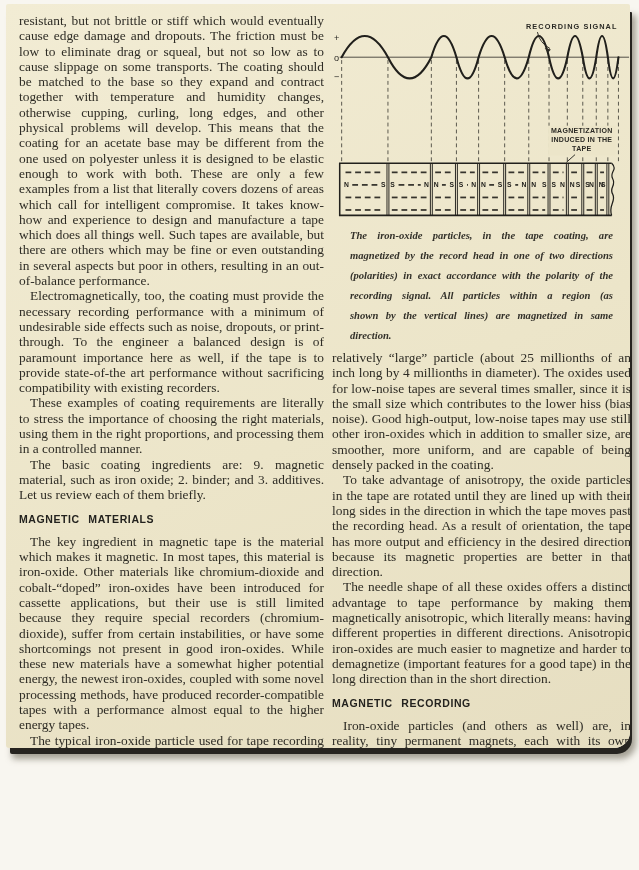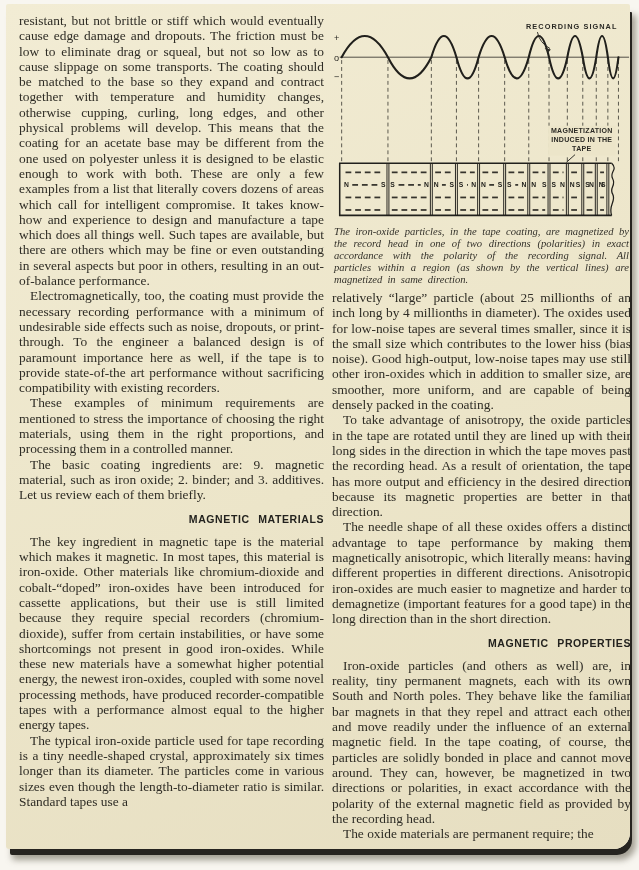--- a/index.html
+++ b/index.html
@@ -2,55 +2,55 @@
 <html><head>
 <meta charset="utf-8">
 <style>
   html,body{margin:0;padding:0;}
   body{
     width:639px;height:870px;position:relative;overflow:hidden;
     background:#f8f6f0;
     font-family:"Liberation Serif", serif;
   }
   .page{
-    position:absolute;left:6px;top:4px;width:624px;height:845px;
+    position:absolute;left:6px;top:4px;width:624px;height:744px;
     background:linear-gradient(155deg,#f2ecd4 0%,#ece5c9 55%,#e6dec1 100%);
     border-radius:2px 2px 16px 3px;
     box-shadow:3px 7px 0 -1px #262420, 6px 11px 6px rgba(95,90,72,.55);
     overflow:hidden;
   }
   .col{
     position:absolute;top:9px;text-align:justify;
     font-size:13.4px;line-height:15.3px;color:#2e2c25;
   }
   .col-left{left:13px;width:305px;}
   .col-right{left:326px;width:299px;}
   p.body{margin:0;text-indent:11px;}
   p.body.first{text-indent:0;}
   h3.sect{
-    margin:9px 0 7px;text-align:right;
+    margin:9px 0 7px;text-align:left;
     font-family:"Liberation Sans", sans-serif;font-weight:700;
     font-size:10.5px;letter-spacing:.6px;word-spacing:5px;color:#23221e;
   }
   .caption{
-    margin:5px 2px 4px;font-size:10.6px;line-height:12px;
-    font-style:italic;word-spacing:2.5px;color:#33312a;text-align:justify;
+    margin:5px 18px 4px;font-size:10.6px;line-height:20px;
+    font-style:italic;word-spacing:2.5px;color:#33312a;text-align:justify;font-weight:bold;
   }
   .fig{display:block;margin:0;}
   .ital{}
 </style>
 </head>
 <body>
 
 <div class="page">
 
   <div class="col col-left">
     <p class="body first">resistant, but not brittle or stiff which would eventually cause edge damage and dropouts. The friction must be low to eliminate drag or squeal, but not so low as to cause slippage on some transports. The coating should be matched to the base so they expand and contract together with temperature and humidity changes, otherwise cupping, curling, long edges, and other physical problems will develop. This means that the coating for an acetate base may be different from the one used on polyester unless it is designed to be elastic enough to work with both. These are only a few examples from a list that literally covers dozens of areas which call for intelligent compromise. It takes know-how and experience to design and manufacture a tape which does all things well. Such tapes are available, but there are others which may be fine or even outstanding in several aspects but poor in others, resulting in an out-of-balance performance.</p>
     <p class="body">Electromagnetically, too, the coating must provide the necessary recording performance with a minimum of undesirable side effects such as noise, dropouts, or print-through. To the engineer a balanced design is of paramount importance here as well, if the tape is to provide state-of-the art performance without sacrificing compatibility with existing recorders.</p>
-    <p class="body">These examples of minimum requirements are mentioned to stress the importance of choosing the right materials, using them in the right proportions, and processing them in a controlled manner.</p>
+    <p class="body">These examples of coating requirements are literally to stress the importance of choosing the right materials, using them in the right proportions, and processing them in a controlled manner.</p>
     <p class="body">The basic coating ingredients are: 9. magnetic material, such as iron oxide; 2. binder; and 3. additives. Let us review each of them briefly.</p>
     <h3 class="sect">MAGNETIC MATERIALS</h3>
     <p class="body">The key ingredient in magnetic tape is the material which makes it magnetic. In most tapes, this material is iron-oxide. Other materials like chromium-dioxide and cobalt-“doped” iron-oxides have been introduced for cassette applications, but their use is still limited because they require special recorders (chromium-dioxide), suffer from certain instabilities, or have some shortcomings not present in good iron-oxides. While these new materials have a somewhat higher potential energy, the newest iron-oxides, coupled with some novel processing methods, have produced recorder-compatible tapes with a performance almost equal to the higher energy tapes.</p>
     <p class="body">The typical iron-oxide particle used for tape recording is a tiny needle-shaped crystal, approximately six times longer than its diameter. The particles come in various sizes even though the length-to-diameter ratio is similar. Standard tapes use a</p>
   </div>
 
   <div class="col col-right">
     <svg id="fig-svg" class="fig" width="299" height="208" viewBox="0 0 310 208">
         <line x1="8" y1="42" x2="308" y2="42" stroke="#4a4840" stroke-width="1"></line>
         <text x="2" y="25" fill="#2b2a25" font-family="Liberation Sans, sans-serif" font-size="9.5">+</text>
@@ -201,20 +201,20 @@
         <text x="276.5" y="176.5" fill="#21201c" font-family="Liberation Sans, sans-serif" font-size="7" font-weight="700">N</text>
         <text x="283.5" y="176.5" text-anchor="end" fill="#21201c" font-family="Liberation Sans, sans-serif" font-size="7" font-weight="700">S</text>
         <rect x="278" y="160.5" width="4" height="1.8" fill="#35332c"></rect>
         <rect x="278" y="186.5" width="4" height="1.8" fill="#35332c"></rect>
         <rect x="278" y="199.5" width="4" height="1.8" fill="#35332c"></rect>
       </svg>
     <p class="caption">The iron-oxide particles, in the tape coating, are magnetized by the record head in one of two directions (polarities) in exact accordance with the polarity of the recording signal. All particles within a region (as shown by the vertical lines) are magnetized in same direction.</p>
     <p class="body first">relatively “large” particle (about 25 millionths of an inch long by 4 millionths in diameter). The oxides used for low-noise tapes are several times smaller, since it is the small size which contributes to the lower hiss (bias noise). Good high-output, low-noise tapes may use still other iron-oxides which in addition to smaller size, are smoother, more uniform, and are capable of being densely packed in the coating.</p>
     <p class="body">To take advantage of anisotropy, the oxide particles in the tape are rotated until they are lined up with their long sides in the direction in which the tape moves past the recording head. As a result of orientation, the tape has more output and efficiency in the desired direction because its magnetic properties are better in that direction.</p>
     <p class="body">The needle shape of all these oxides offers a distinct advantage to tape performance by making them magnetically anisotropic, which literally means: having different properties in different directions. Anisotropic iron-oxides are much easier to magnetize and harder to demagnetize (important features for a good tape) in the long direction than in the short direction.</p>
-    <h3 class="sect">MAGNETIC PROPERTIES</h3>
+    <h3 class="sect">MAGNETIC RECORDING</h3>
     <p class="body">Iron-oxide particles (and others as well) are, in reality, tiny permanent magnets, each with its own South and North poles. They behave like the familiar bar magnets in that they repel and attract each other and move readily under the influence of an external magnetic field. In the tape coating, of course, the particles are solidly bonded in place and cannot move around. They can, however, be magnetized in two directions or polarities, in exact accordance with the polarity of the external magnetic field as provided by the recording head.</p>
     <p class="body">
       <span>The oxide materials are </span><span class="ital">permanent</span><span> require; the</span>
     </p>
   </div>
 
 </div>
 
 </body></html>

